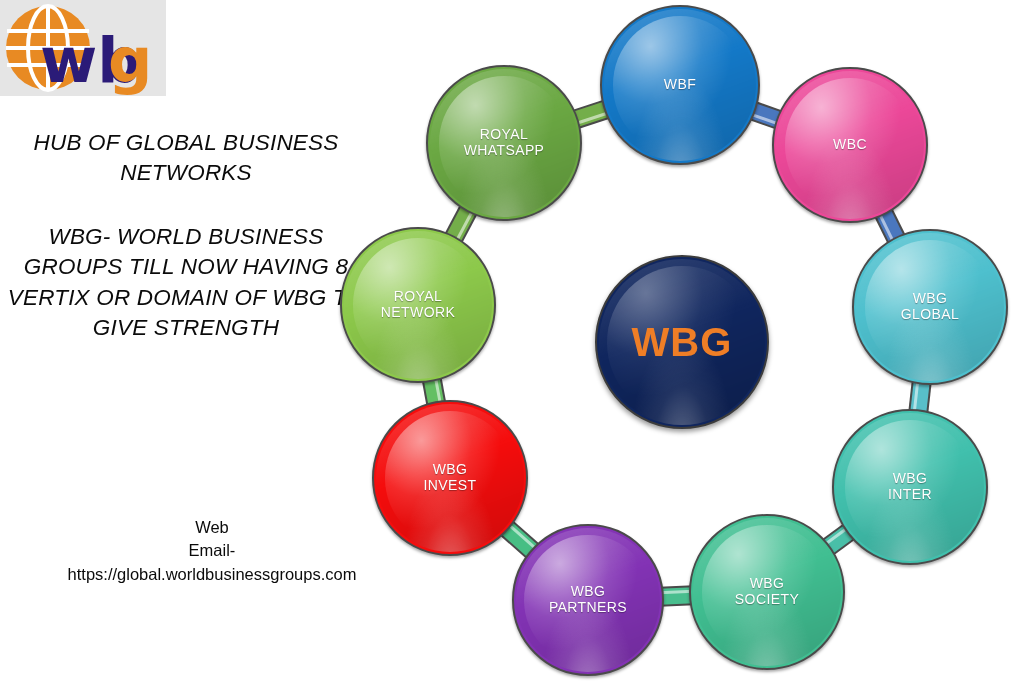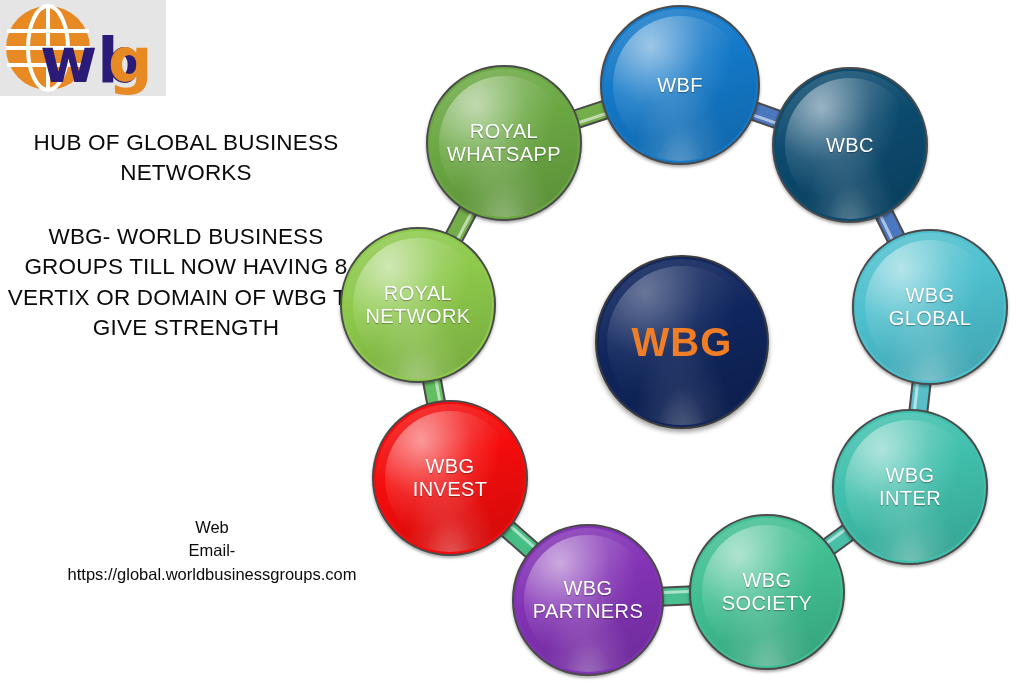--- a/index.html
+++ b/index.html
@@ -36,20 +36,21 @@
     width: 372px;
     text-align: center;
   }
   .para {
     font-size: 22.5px;
     line-height: 1.34;
     letter-spacing: 0.2px;
     color: #0b0b0b;
     margin: 0 0 26px 0;
     padding: 0 4px;
+    font-style: italic;
   }
   .para.p1 { margin-bottom: 34px; }
   .para.p2 { margin-bottom: 30px; }
   .para.p3 { margin-bottom: 24px; }
 
   #contact-block {
     position: absolute;
     left: 0px;
     top: 516px;
     width: 380px;
@@ -77,21 +78,21 @@
 
   .node {
     position: absolute;
     border-radius: 50%;
     box-sizing: border-box;
     display: flex;
     align-items: center;
     justify-content: center;
     text-align: center;
     color: #ffffff;
-    font-size: 20px;
+    font-size: 14px;
     line-height: 1.13;
     letter-spacing: 0.4px;
     border: 2px solid #4a4a4a;
     box-shadow: 0 2px 3px rgba(0,0,0,0.35);
     text-shadow: 0 1px 1px rgba(0,0,0,0.35);
   }
   .node .label { position: relative; z-index: 3; pointer-events: none; }
   
   .node::before {
     content: "";
@@ -214,21 +215,21 @@
       <line x1="107.63177101479185" y1="411.1342620487184" x2="100.36822898520815" y2="371.8657379512816" stroke="#64BF63" stroke-width="16"></line>
       <line x1="107.63177101479185" y1="411.1342620487184" x2="100.36822898520815" y2="371.8657379512816" stroke="rgba(255,255,255,0.55)" stroke-width="3" transform="translate(3.933278703016563,-0.7275428814828324)"></line>
       <line x1="119.88448233907704" y1="244.93853326825024" x2="142.11551766092296" y2="203.06146673174976" stroke="#4a4a4a" stroke-width="20"></line>
       <line x1="119.88448233907704" y1="244.93853326825024" x2="142.11551766092296" y2="203.06146673174976" stroke="#74AE4A" stroke-width="16"></line>
       <line x1="119.88448233907704" y1="244.93853326825024" x2="142.11551766092296" y2="203.06146673174976" stroke="rgba(255,255,255,0.55)" stroke-width="3" transform="translate(3.5330274548088103,1.8755577846515907)"></line>
     </svg>
   <div id="node-layer">
       <div class="node" style="left: 270px; top: 5px; width: 160px; height: 160px; background: rgb(20, 121, 200);">
         <span class="label">WBF</span>
       </div>
-      <div class="node" style="left: 442px; top: 67px; width: 156px; height: 156px; background: #0c4a6e;">
+      <div class="node" style="left: 442px; top: 67px; width: 156px; height: 156px; background: #ec4899;">
         <span class="label">WBC</span>
       </div>
       <div class="node" style="left: 522px; top: 229px; width: 156px; height: 156px; background: rgb(78, 192, 206);">
         <span class="label">WBG<br>GLOBAL</span>
       </div>
       <div class="node" style="left: 502px; top: 409px; width: 156px; height: 156px; background: rgb(65, 192, 173);">
         <span class="label">WBG<br>INTER</span>
       </div>
       <div class="node" style="left: 359px; top: 514px; width: 156px; height: 156px; background: rgb(65, 191, 146);">
         <span class="label">WBG<br>SOCIETY</span>

